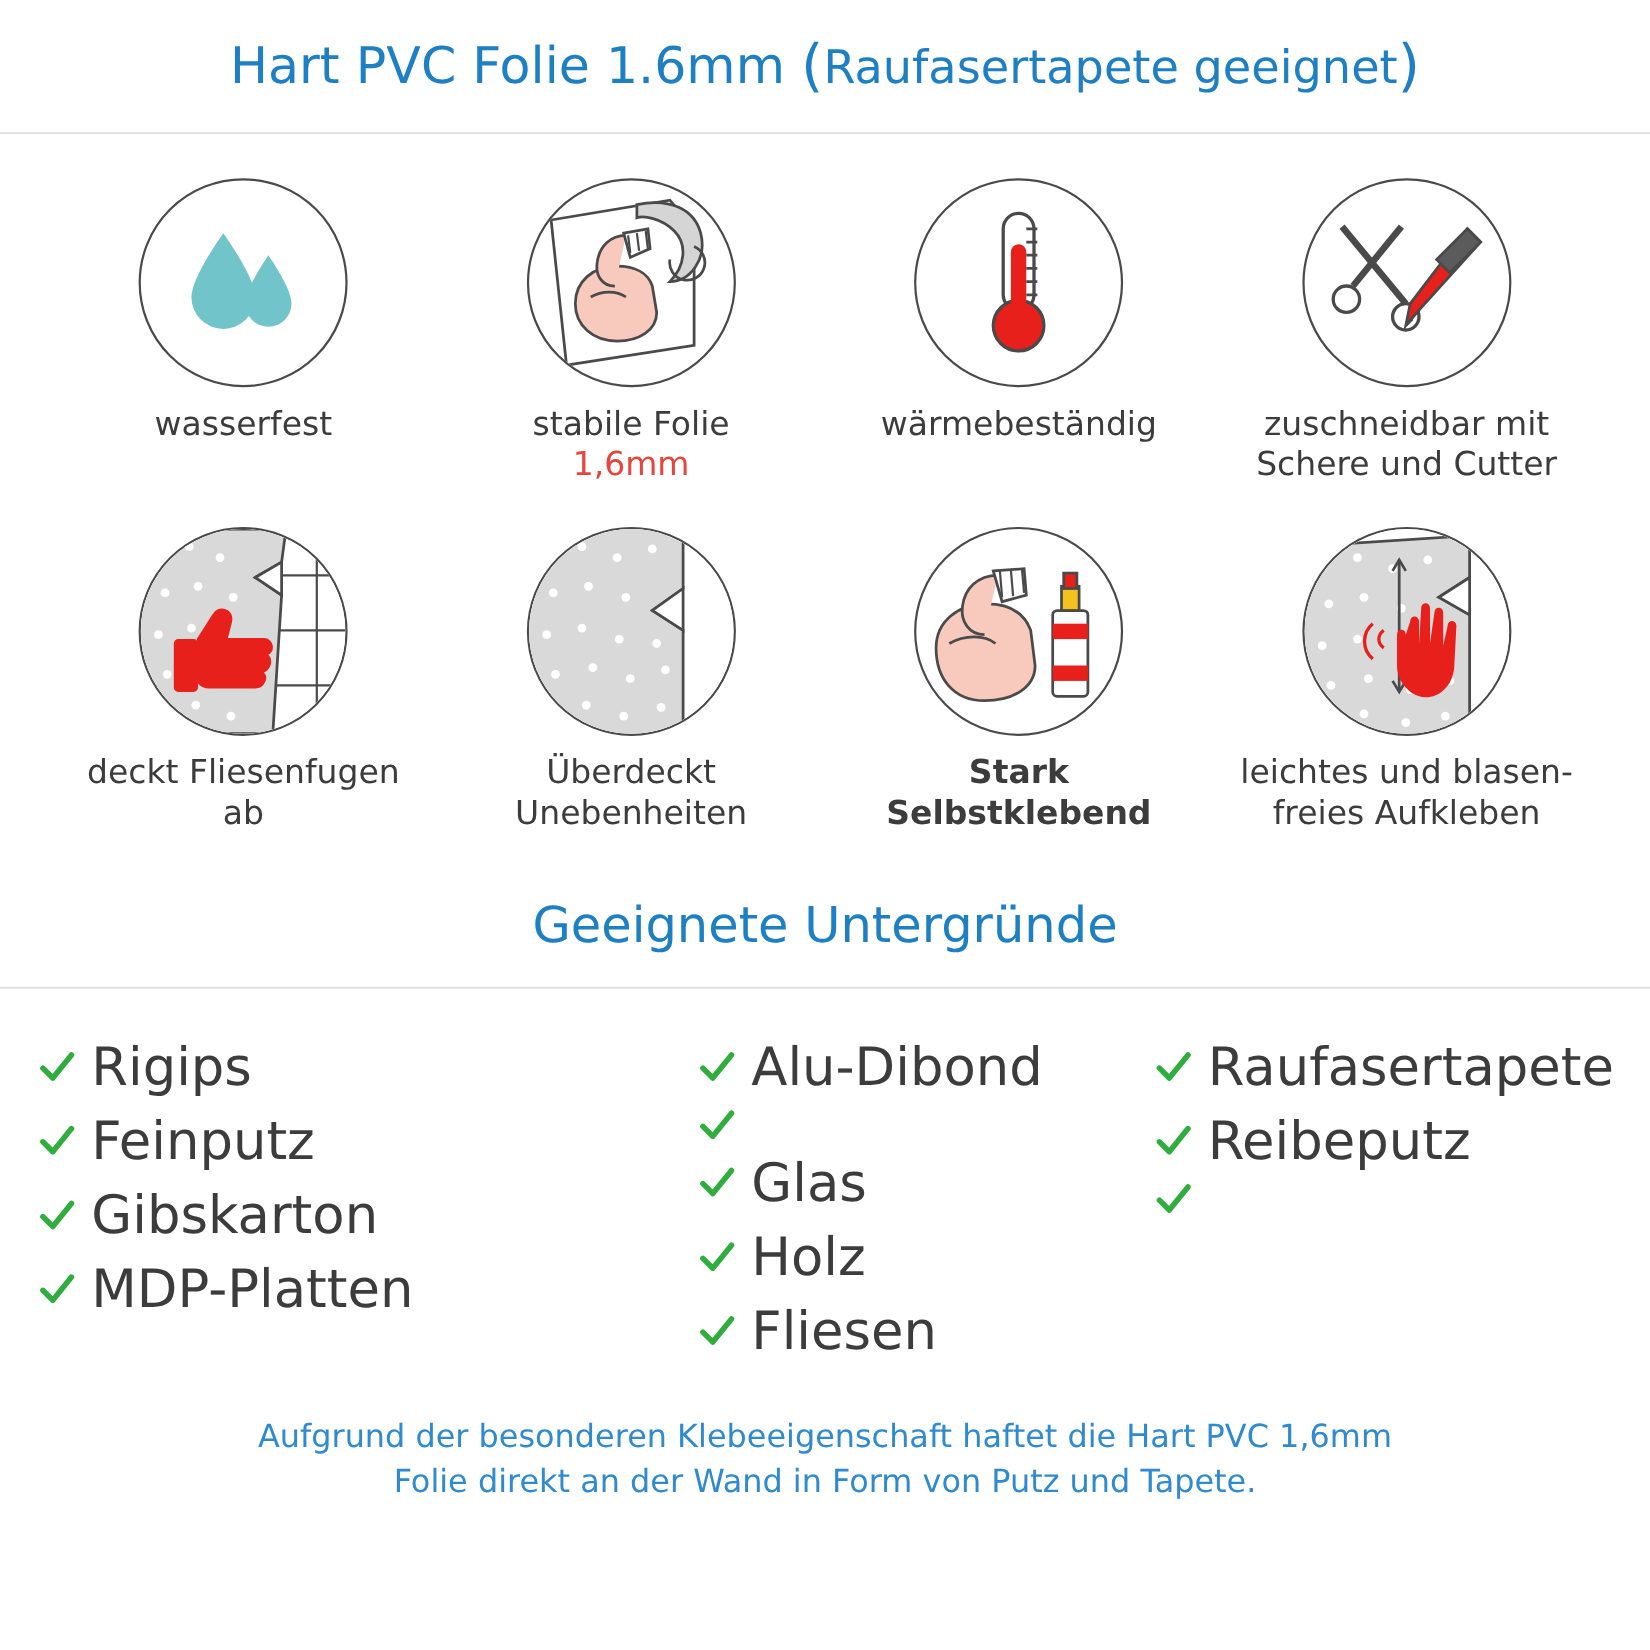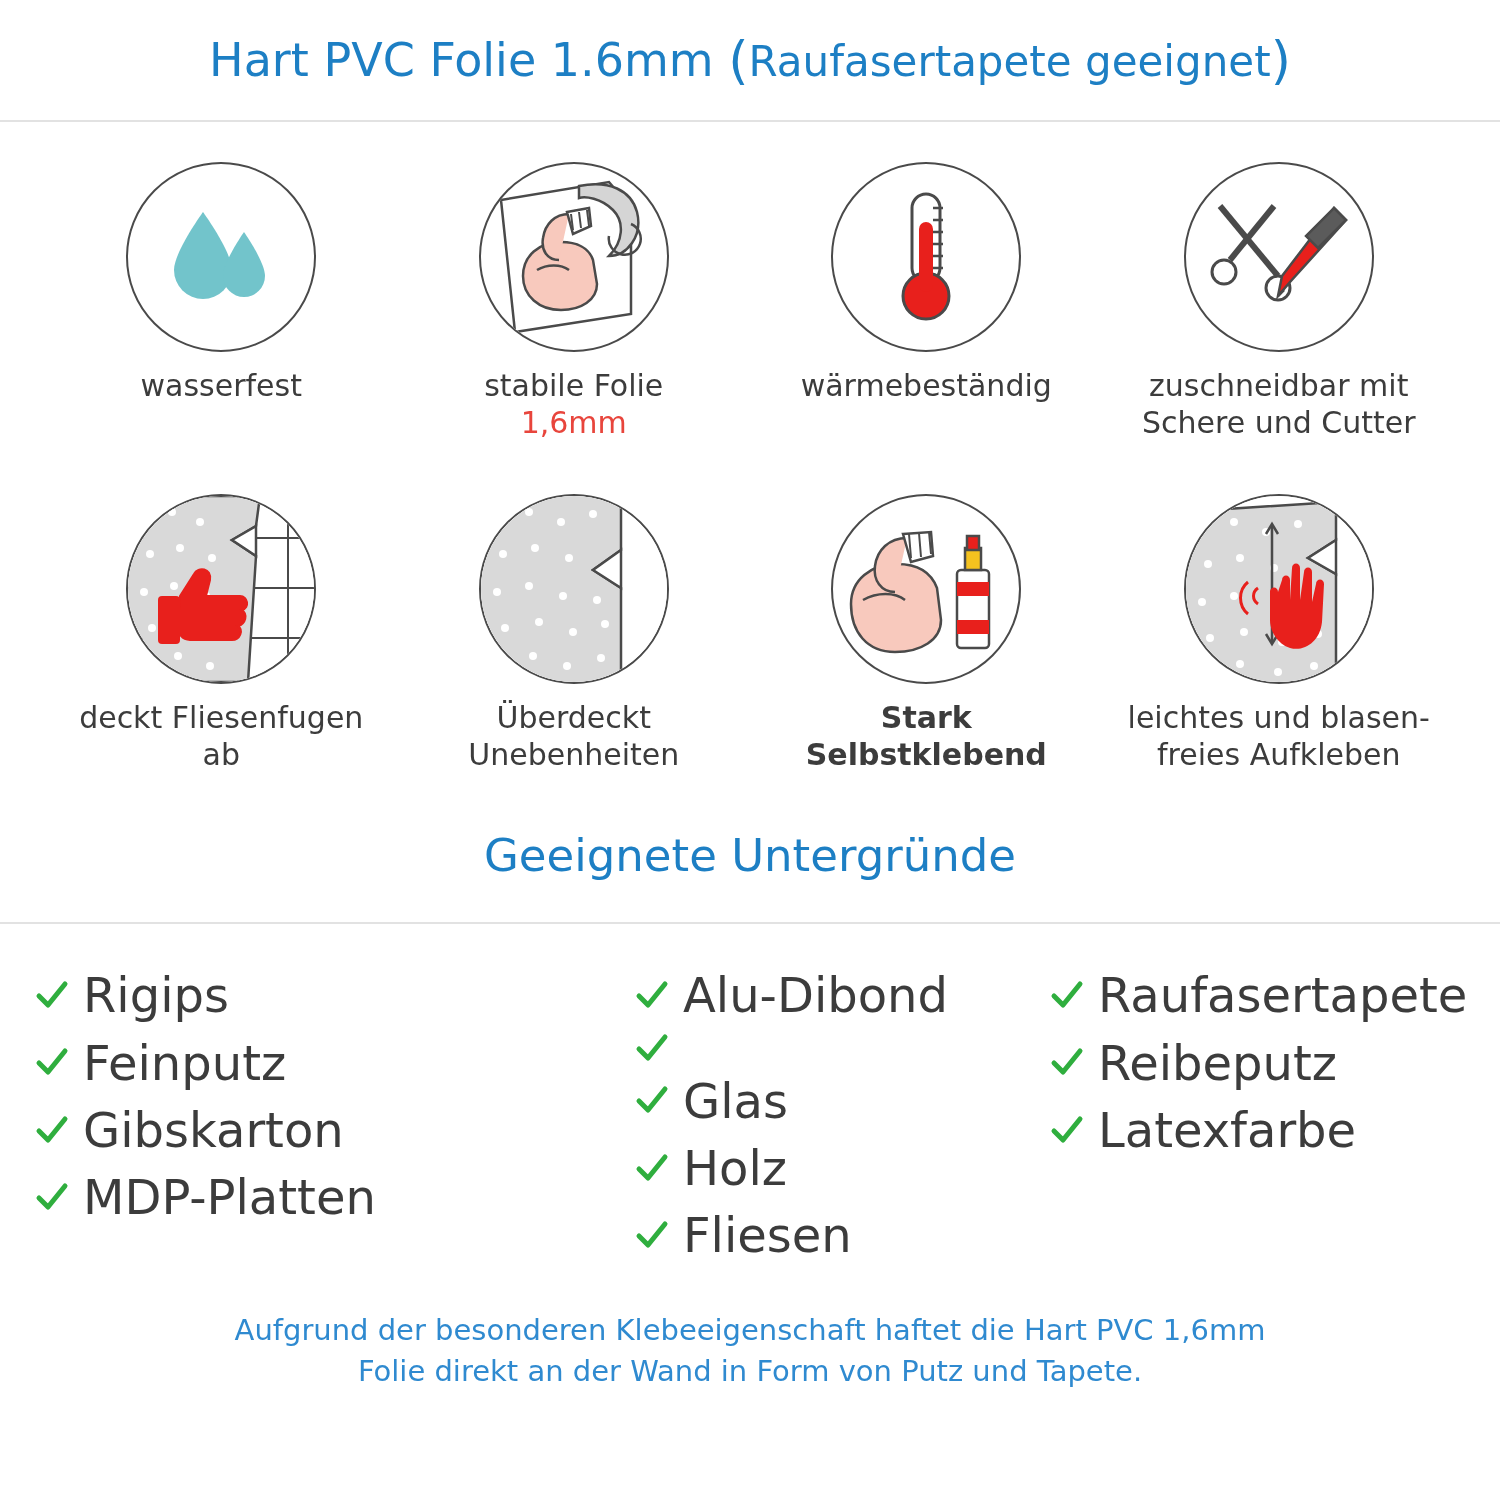--- a/index.html
+++ b/index.html
@@ -44,21 +44,21 @@
     color: #1d7fc4;
     vertical-align: -2px;
   }
 
   
   .icon-grid {
     display: grid;
     grid-template-columns: repeat(4, 1fr);
     padding: 40px 45px 0 45px;
     box-sizing: border-box;
-    row-gap: 25px;
+    row-gap: 10px;
   }
   .feature {
     display: flex;
     flex-direction: column;
     align-items: center;
   }
   .circle {
     width: 186px;
     height: 186px;
     border: 2px solid #4a4a4a;
@@ -81,21 +81,21 @@
   .caption.bold { font-weight: bold; }
   .caption .red {
     color: #e8453c;
     display: block;
     font-size: 30px;
   }
 
   
   .section-title-wrap {
     margin-top: 56px;
-    padding-bottom: 40px;
+    padding-bottom: 30px;
     text-align: center;
     border-bottom: 2px solid #e2e2e2;
   }
   .section-title {
     font-size: 45px;
     color: #1d7fc4;
   }
 
   
   .substrates {
@@ -419,21 +419,20 @@
       <div class="sub-item">
         <svg class="check" viewBox="0 0 34 34">
             <path d="M4 17 L13 26 L30 5" fill="none" stroke="#2fae3e" stroke-width="5" stroke-linecap="round" stroke-linejoin="round"></path>
           </svg>
         <span>Reibeputz</span>
       </div>
       <div class="sub-item">
         <svg class="check" viewBox="0 0 34 34">
             <path d="M4 17 L13 26 L30 5" fill="none" stroke="#2fae3e" stroke-width="5" stroke-linecap="round" stroke-linejoin="round"></path>
           </svg>
-        <span>Latexfarbe</span>
       </div>
     </div>
 
   </div>
 
   <div class="footnote">
     <div>Aufgrund der besonderen Klebeeigenschaft haftet die Hart PVC 1,6mm</div>
     <div>Folie direkt an der Wand in Form von Putz und Tapete.</div>
   </div>
 

